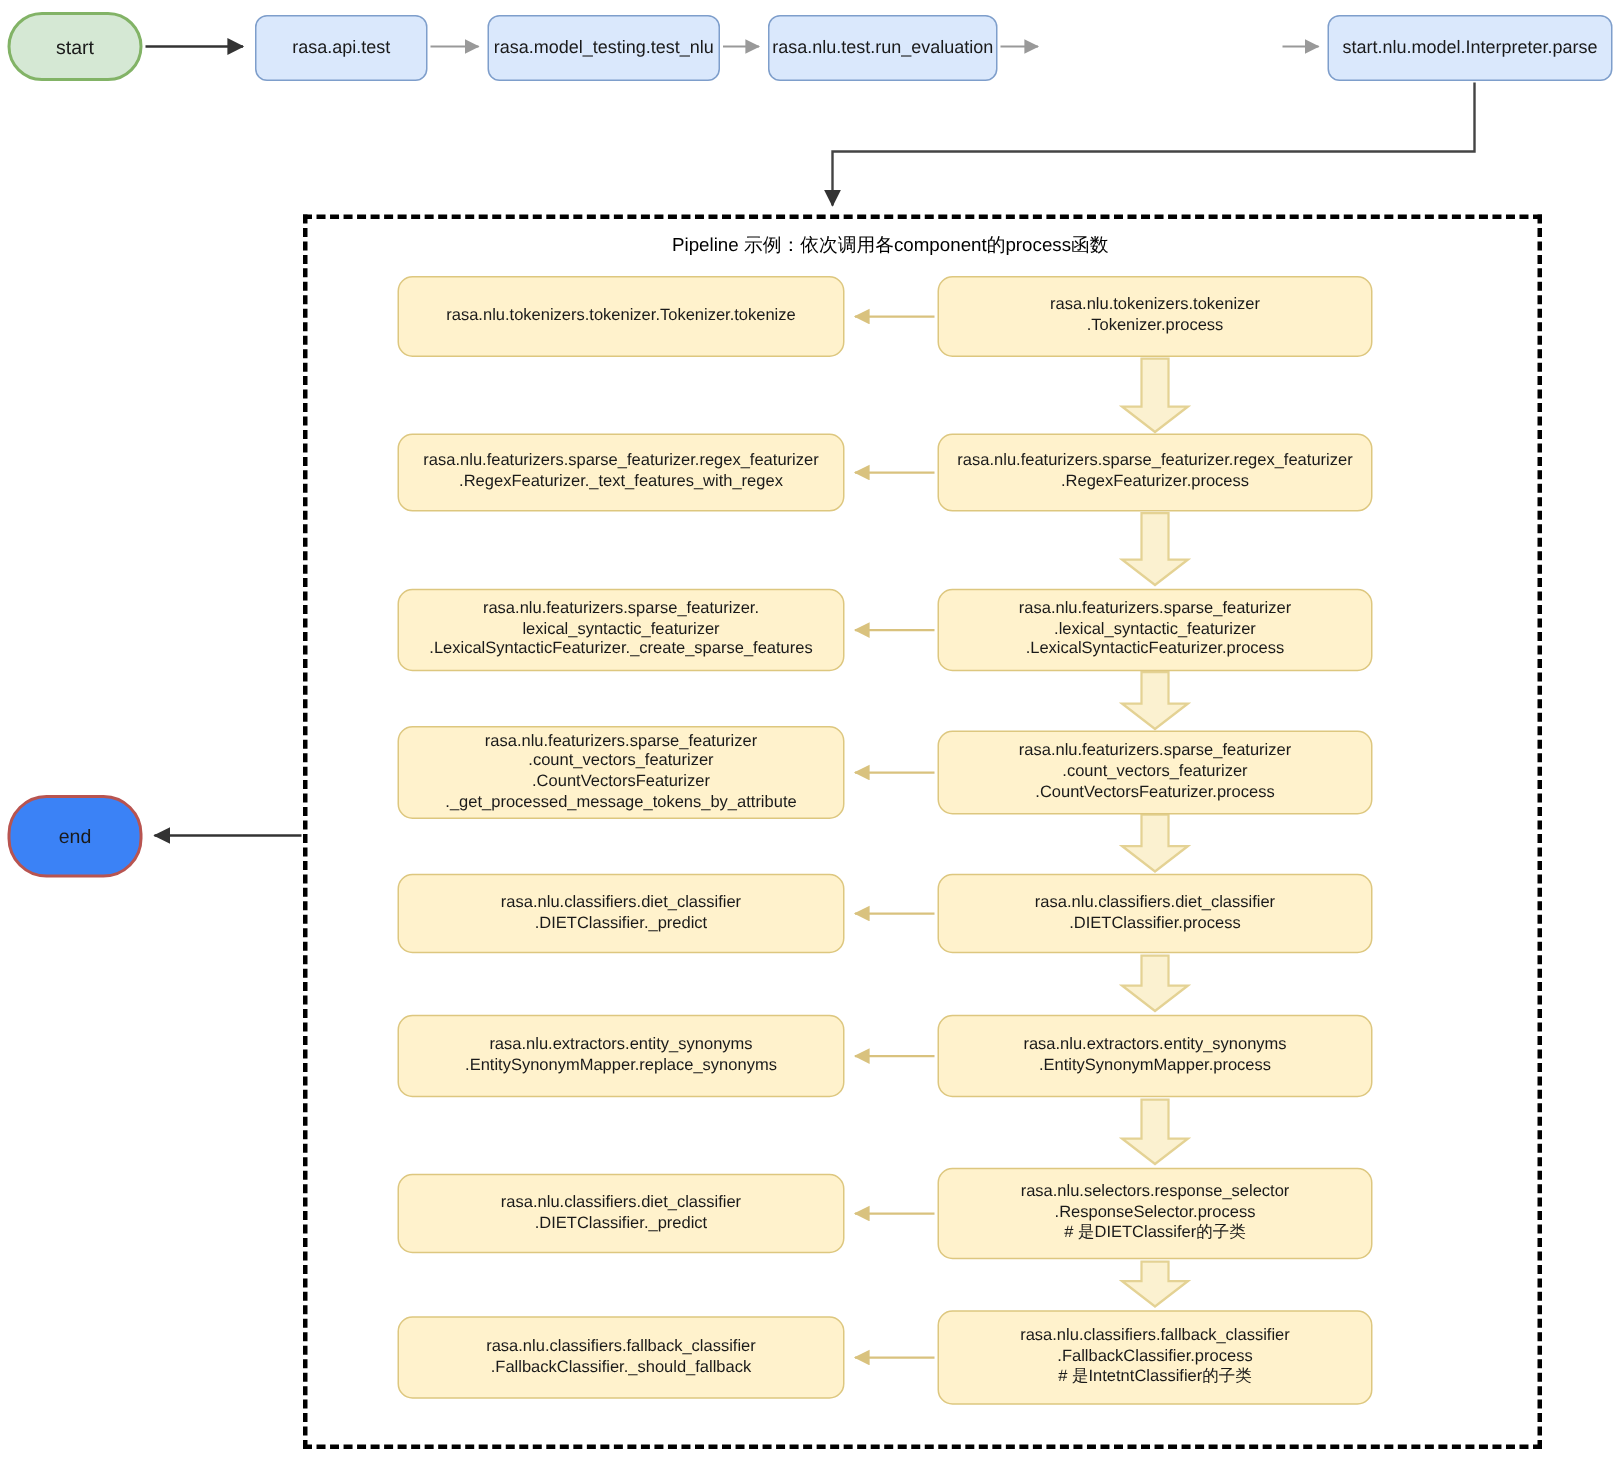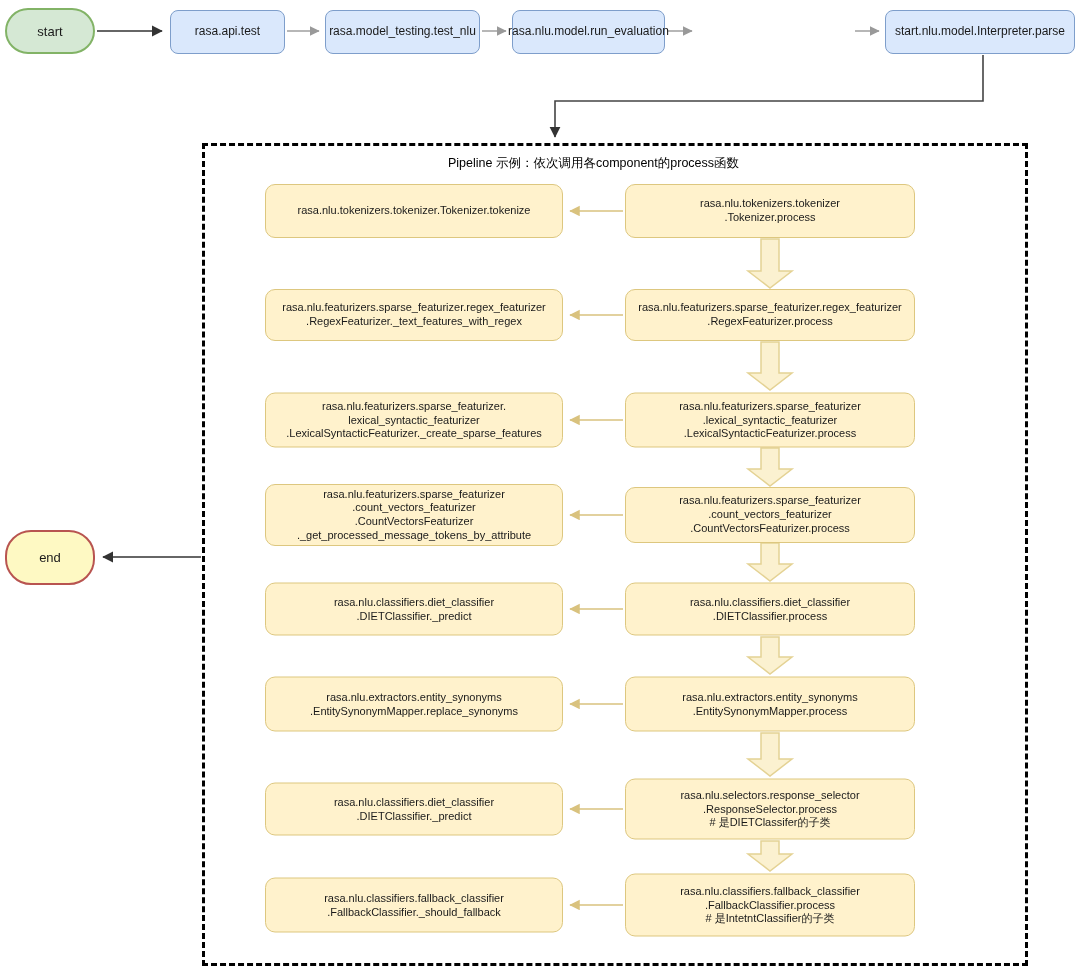--- a/index.html
+++ b/index.html
@@ -7,21 +7,21 @@
     position:relative;width:1080px;height:973px;background:#ffffff;overflow:hidden;
     font-family:"Liberation Sans","DejaVu Sans",sans-serif;color:#1a1a1a;
   }
   #connectors{position:absolute;left:0;top:0;width:1080px;height:973px;pointer-events:none;}
   .node{
     position:absolute;display:flex;align-items:center;justify-content:center;
     text-align:center;box-sizing:border-box;
   }
   .pill{border-radius:26px;font-size:13px;}
   .start-node{background:#d5e8d4;border:2px solid #82b366;}
-  .end-node{background:#fef9c3;border:2px solid #b85450;}
+  .end-node{background:#3b82f6;border:2px solid #b85450;}
   .bluebox{
     background:#dae8fc;border:1.5px solid #7e9ecb;border-radius:8px;
     font-size:12px;line-height:1.15;padding:2px 6px;
   }
   .n-start{left:5px;top:8px;width:90px;height:46px;}
   .n-b1{left:170px;top:10px;width:115px;height:44px;}
   .n-b2{left:325px;top:10px;width:155px;height:44px;}
   .n-b3{left:512px;top:10px;width:153px;height:44px;}
   .n-b4{left:698px;top:10px;width:155px;height:44px;}
   .n-b5{left:885px;top:10px;width:190px;height:44px;}
@@ -93,21 +93,21 @@
     <polygon points="761,448 779,448 779,469 792,469 770,486 748,469 761,469" fill="#fbf1d0" stroke="#e4d294" stroke-width="1.5"></polygon>
     <polygon points="761,543 779,543 779,564 792,564 770,581 748,564 761,564" fill="#fbf1d0" stroke="#e4d294" stroke-width="1.5"></polygon>
     <polygon points="761,637 779,637 779,657 792,657 770,674 748,657 761,657" fill="#fbf1d0" stroke="#e4d294" stroke-width="1.5"></polygon>
     <polygon points="761,733 779,733 779,759 792,759 770,776 748,759 761,759" fill="#fbf1d0" stroke="#e4d294" stroke-width="1.5"></polygon>
     <polygon points="761,841 779,841 779,854 792,854 770,871 748,854 761,854" fill="#fbf1d0" stroke="#e4d294" stroke-width="1.5"></polygon>
   </svg>
 
   <div class="node pill start-node n-start">start</div>
   <div class="node bluebox n-b1">rasa.api.test</div>
   <div class="node bluebox n-b2">rasa.model_testing.test_nlu</div>
-  <div class="node bluebox n-b3">rasa.nlu.model.run_evaluation</div>
+  <div class="node bluebox n-b3">rasa.nlu.test.run_evaluation</div>
   <div class="node bluebox n-b5">start.nlu.model.Interpreter.parse</div>
 
   <div class="node pill end-node n-end">end</div>
 
   <div class="pipeline-box">
     <div class="pipeline-title">Pipeline 示例：依次调用各component的process函数</div>
   </div>
 
   <div class="ybox yl r1l">rasa.nlu.tokenizers.tokenizer.Tokenizer.tokenize</div>
   <div class="ybox yr r1r">rasa.nlu.tokenizers.tokenizer

